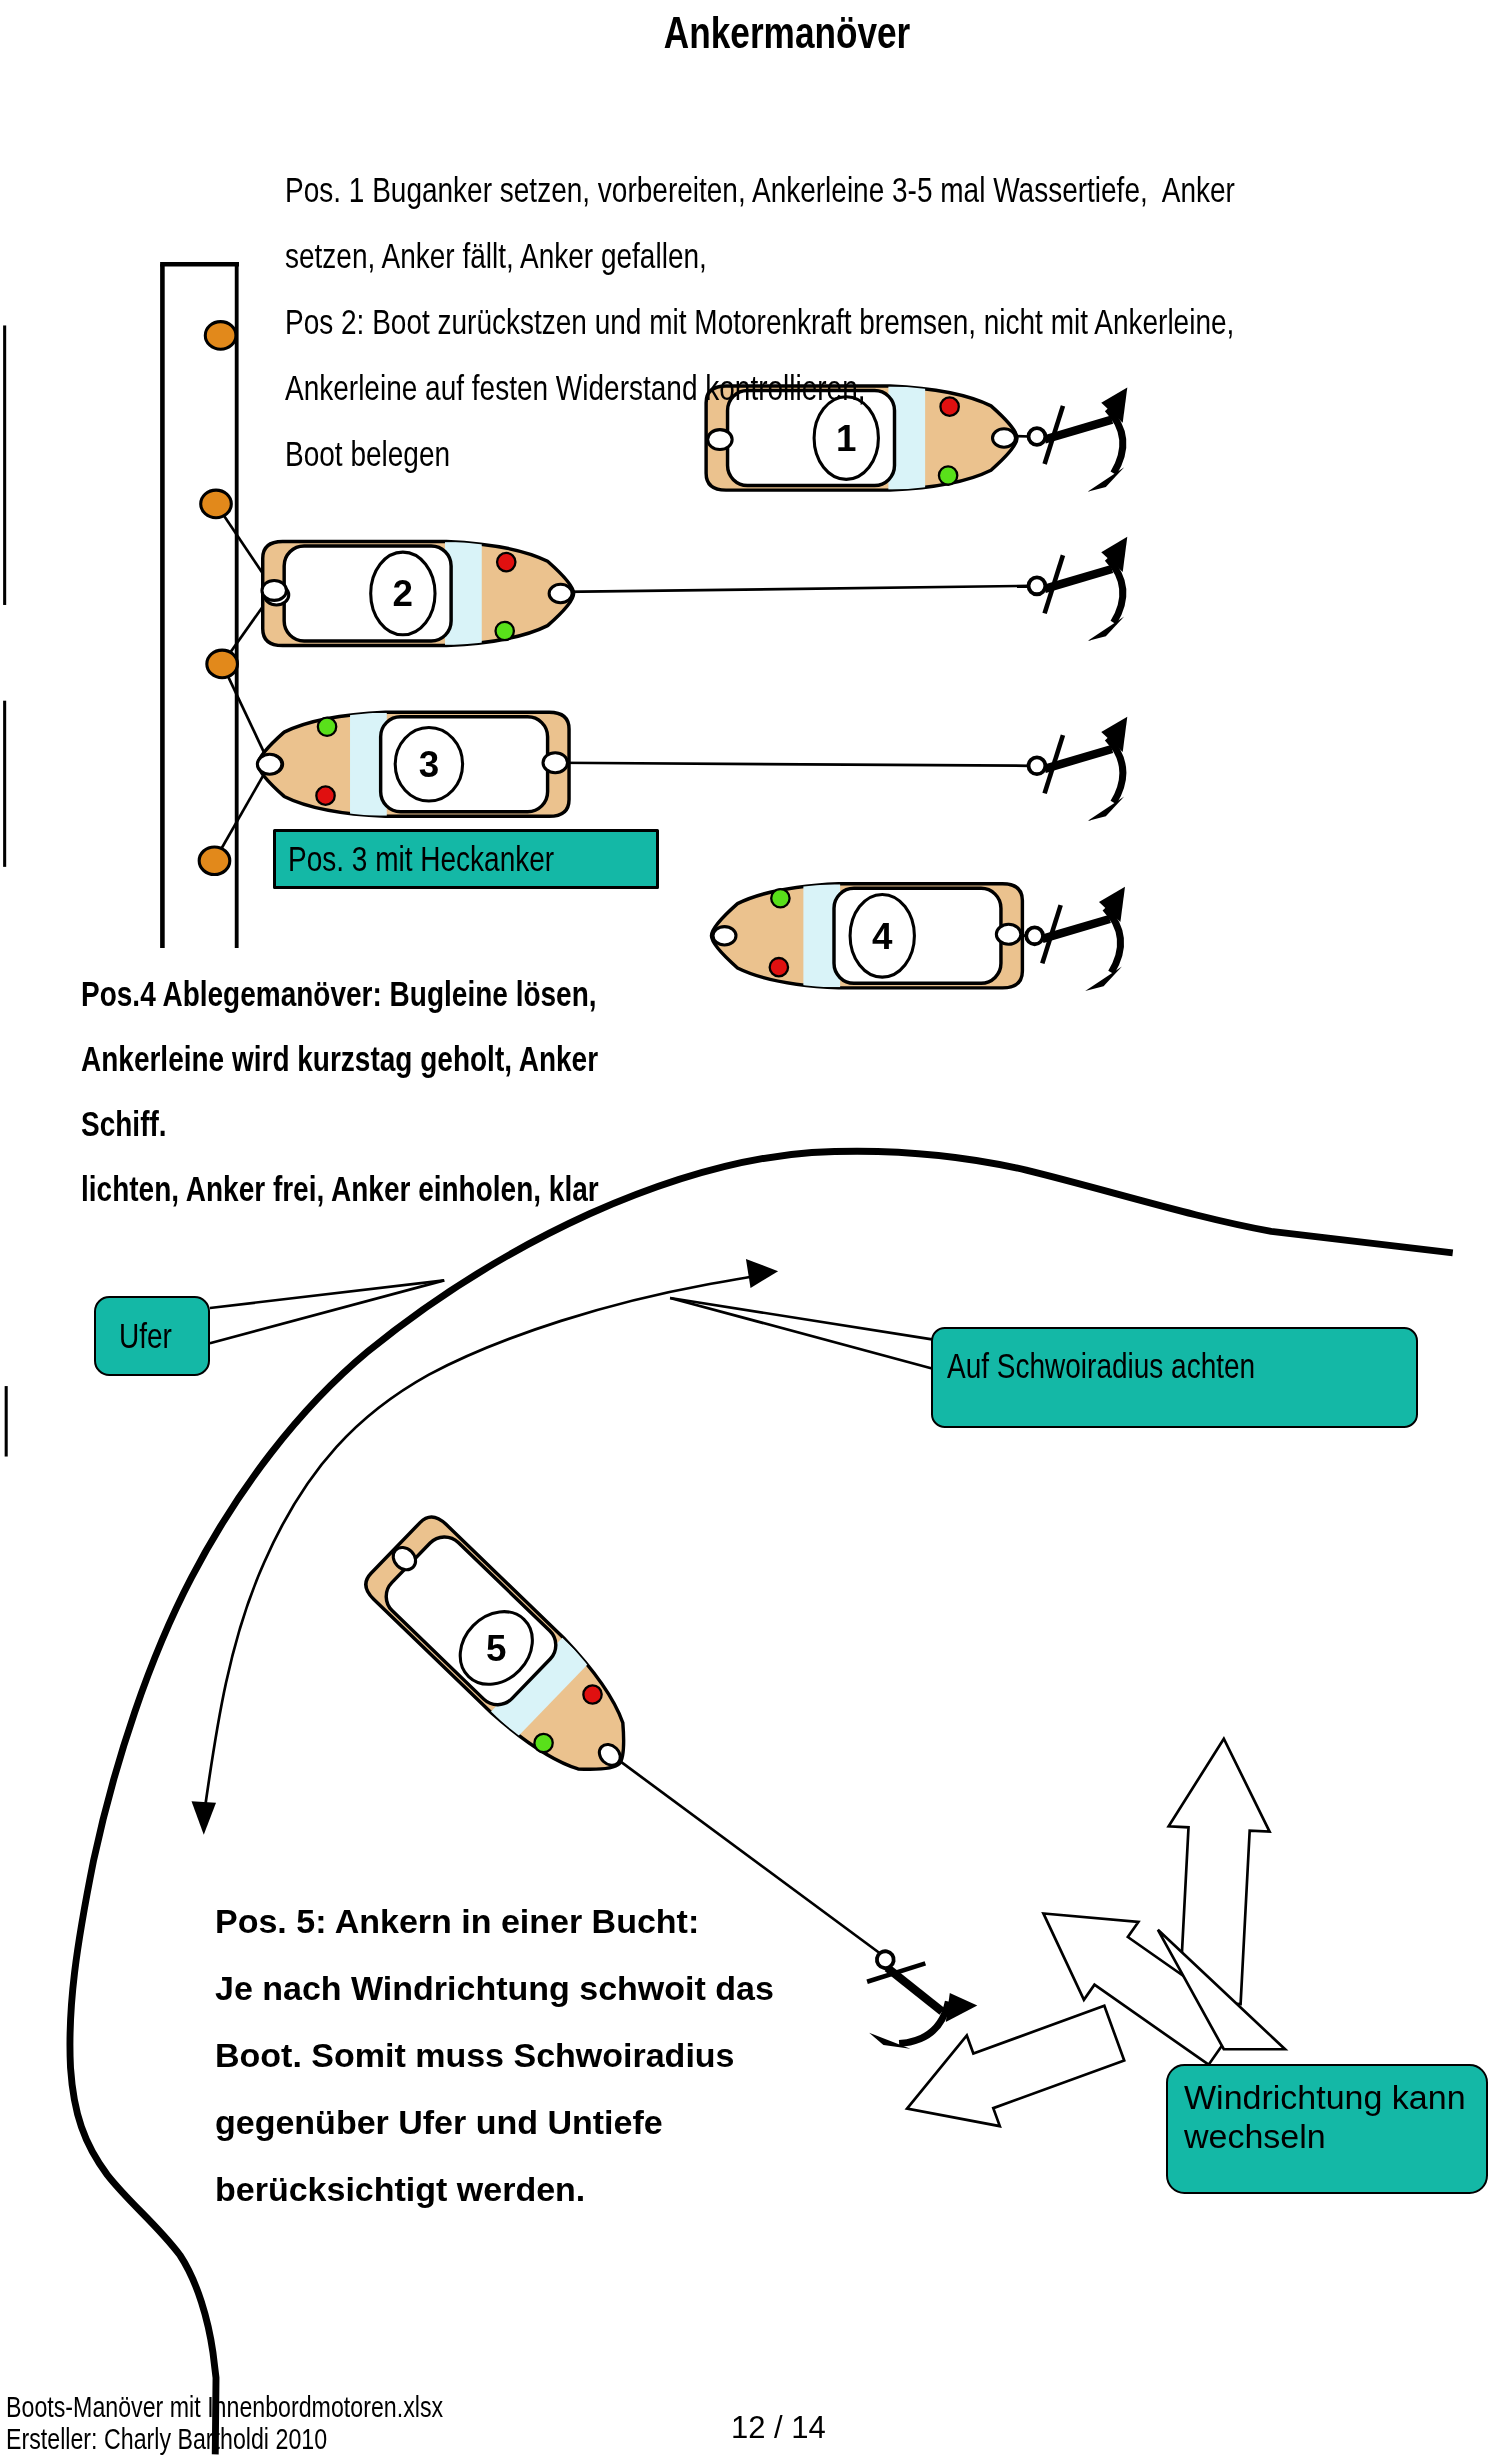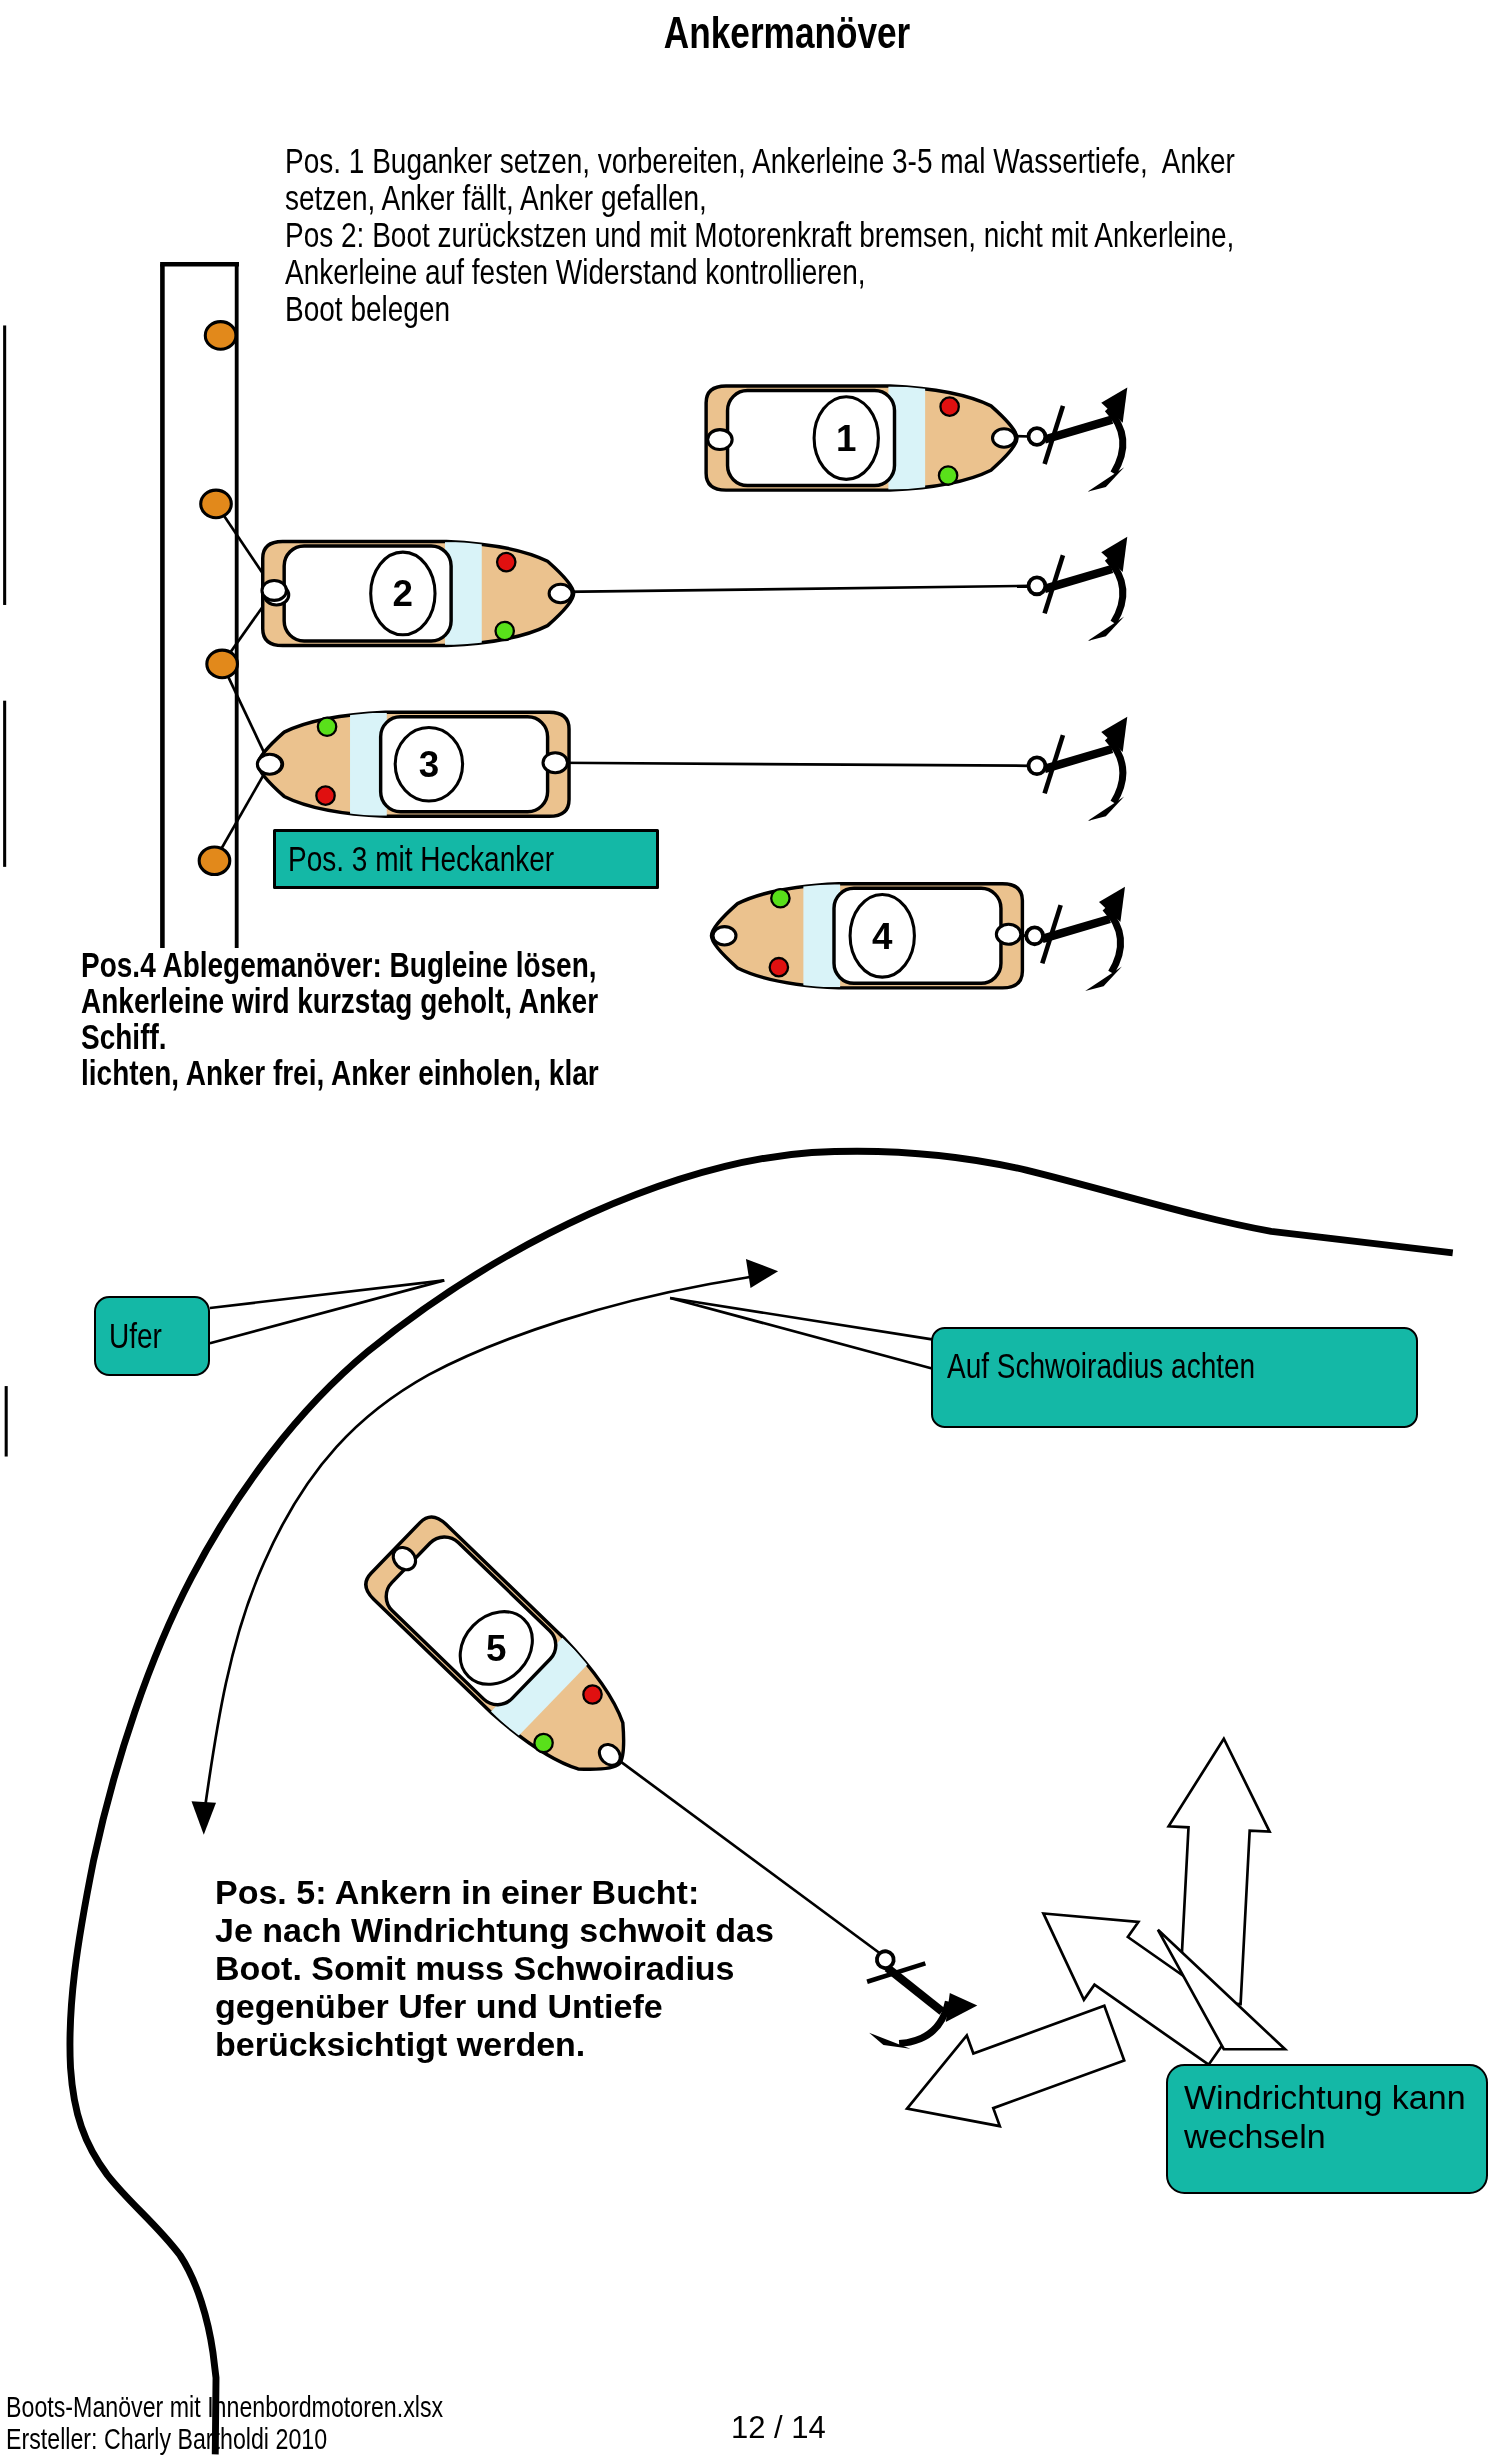--- a/index.html
+++ b/index.html
@@ -3,29 +3,29 @@
 <meta charset="utf-8">
 <style>
   html,body{margin:0;padding:0;background:#888;}
   #page{position:relative;width:1498px;height:2462px;background:#ffffff;overflow:hidden;
         font-family:"Liberation Sans","DejaVu Sans",sans-serif;color:#000;}
   #gfx{position:absolute;left:0;top:0;z-index:1;}
   .txt{position:absolute;z-index:3;}
   .cond{display:inline-block;transform:scaleX(0.8);transform-origin:0 50%;white-space:pre;}
   .cond-c{display:inline-block;transform:scaleX(0.8);transform-origin:50% 50%;white-space:pre;}
   .para{position:absolute;z-index:3;}
-  .para .ln{white-space:pre;}
+  .para .ln{white-space:pre;margin-top:29px;}
   .p1 .ln{font-size:35px;line-height:37px;}
   .p4 .ln{font-size:35px;line-height:36px;}
   .p5 .ln{font-size:34px;line-height:38px;}
   .box{position:absolute;z-index:3;background:#14b8a6;border:2.7px solid #000;box-sizing:border-box;}
   #pos3-box{left:273px;top:829px;width:386px;height:60px;border-width:3.1px;border-radius:1.5px;
             display:flex;align-items:center;padding-left:11.5px;font-size:35px;}
   #ufer-box{left:94px;top:1296px;width:116px;height:80px;border-radius:15.3px;
-            display:flex;align-items:center;padding-left:13px;font-size:35px;}
+            display:flex;align-items:center;padding-left:23px;font-size:35px;}
   #schwoi-box{left:931px;top:1327px;width:487px;height:101px;border-radius:13.8px;
             padding:17px 0 0 13.8px;font-size:35px;}
   #wind-box{left:1166px;top:2047px;width:322px;height:130px;border-radius:18.4px;
             padding:11.5px 0 0 16px;font-size:34px;line-height:39px;margin-top:17px;}
   #title-wrap{position:absolute;left:404px;top:7.7px;width:766px;text-align:center;z-index:3;
             font-size:44px;font-weight:bold;}
   #footer-file{left:6.1px;top:2391px;font-size:29px;}
   #footer-author{left:6.1px;top:2423px;font-size:29px;}
   #footer-page{left:731px;top:2410px;font-size:31px;white-space:pre;}
 </style>

